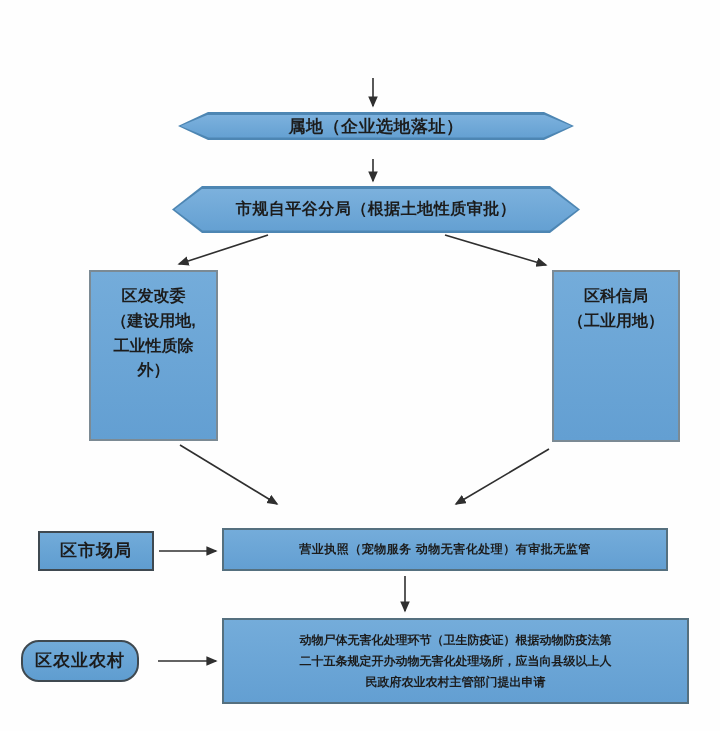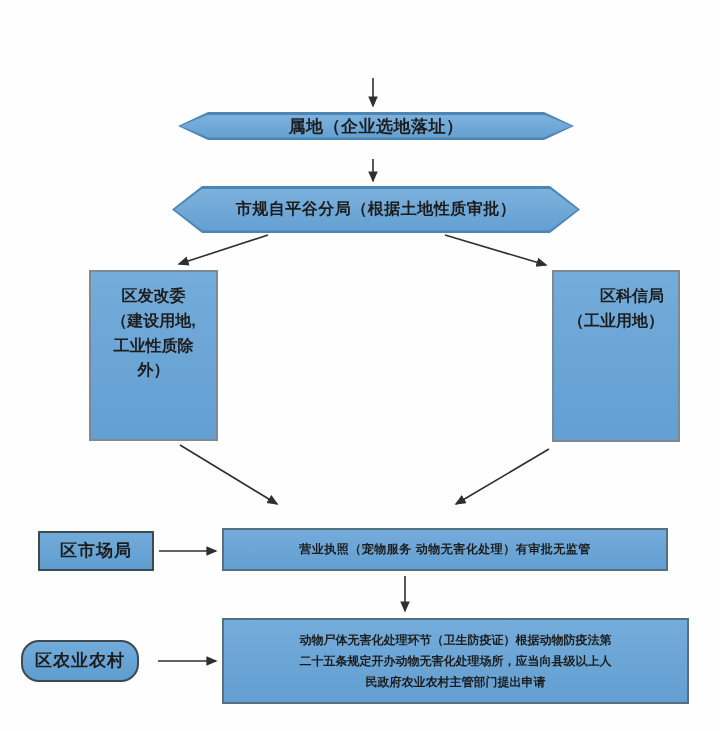--- a/index.html
+++ b/index.html
@@ -32,21 +32,21 @@
        background:linear-gradient(180deg,#7cb1dd 0%,#64a0d2 100%);
        clip-path:polygon(0% 50%,28px 0%,calc(100% - 28px) 0%,100% 50%,calc(100% - 28px) 100%,28px 100%);
        display:flex;align-items:center;justify-content:center;text-align:center;font-weight:bold;}
   .hex1{left:178px;top:112px;width:396px;height:28px;font-size:17px;letter-spacing:.5px;}
   .hex2{left:172px;top:186px;width:408px;height:47px;font-size:16px;letter-spacing:.5px;}
 
   
   .tall-box{background:linear-gradient(180deg,#74acda 0%,#639fd2 100%);
             border:2px solid #7b8a94;align-items:flex-start;padding-top:12px;font-size:16px;}
   .box-fgw{left:43px;top:270px;width:129px;height:171px;margin-left:46px;}
-  .box-kxj{left:552px;top:270px;width:128px;height:172px;text-align:right;}
+  .box-kxj{left:552px;top:270px;width:128px;height:172px;}
 
   
   .small-box{background:linear-gradient(180deg,#72abd9 0%,#5f9dd0 100%);
              border:2px solid var(--small-box-border);font-size:17px;letter-spacing:1px;}
   .box-scj{left:38px;top:531px;width:116px;height:40px;}
   .box-nyc{left:21px;top:640px;width:118px;height:42px;border-radius:18px;}
 
   
   .wide-box{background:linear-gradient(180deg,#74acda 0%,#639fd2 100%);
             border:2px solid var(--box-border);font-size:12px;}

